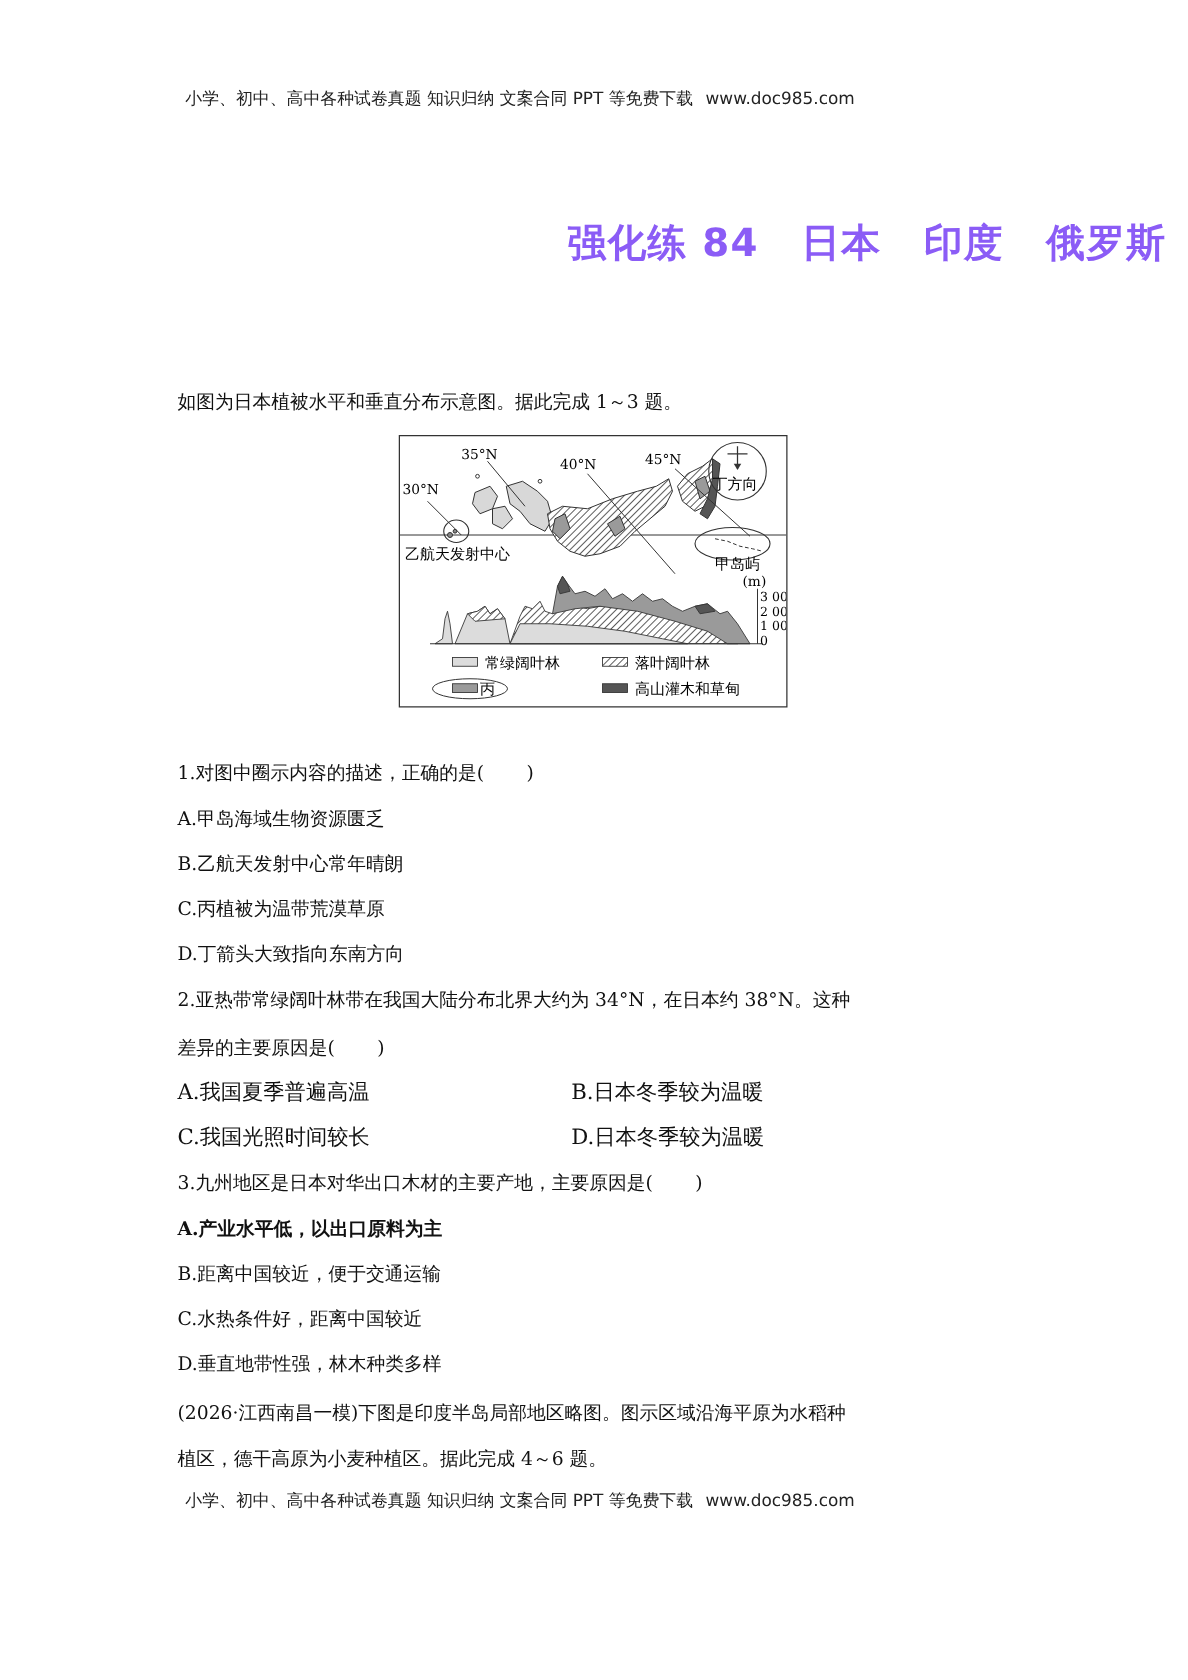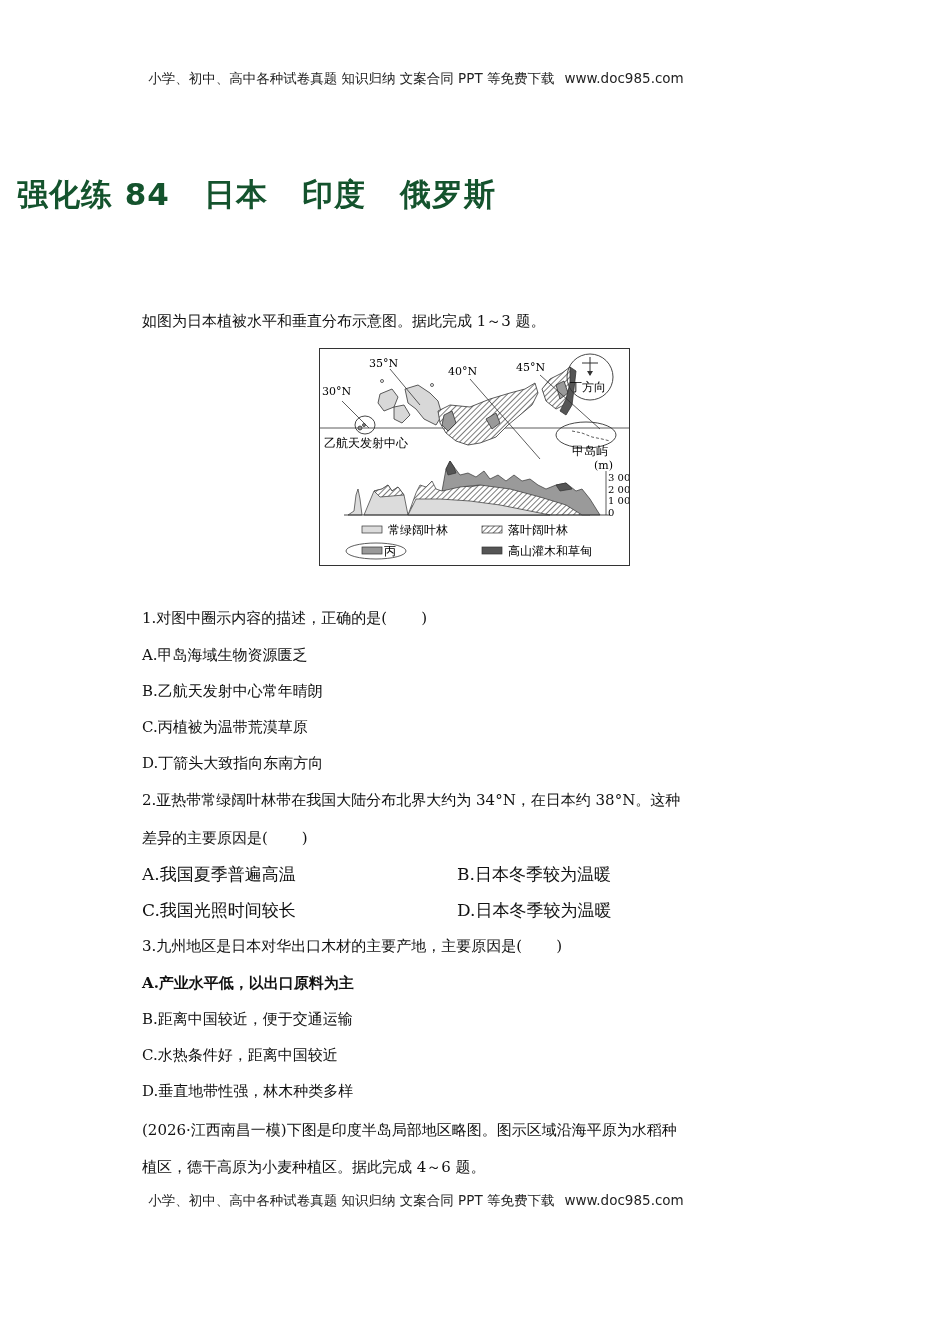--- a/index.html
+++ b/index.html
@@ -3,23 +3,23 @@
 <meta charset="utf-8">
 <style>
   html, body { margin: 0; padding: 0; background: #ffffff; }
   body { width: 950px; height: 1344px; position: relative; overflow: hidden;
          font-family: "DejaVu Serif", "Liberation Serif", serif; color: #111; }
   .header, .footer { position: absolute; left: 0; width: 832px; text-align: center;
          font-family: "DejaVu Sans", "Liberation Sans", sans-serif; font-size: 13.5px; color: #222; }
   .header { top: 70px; }
   .footer { top: 1192px; }
   .header .url, .footer .url { margin-left: 10px; }
-  .title { position: absolute; top: 174px; left: 0; width: 950px; text-align: left;
+  .title { position: absolute; top: 174px; left: 0; width: 950px; text-align: right;
            font-family: "DejaVu Sans", "Liberation Sans", sans-serif; font-weight: bold;
-           font-size: 31px; letter-spacing: 1px; color: #14532d; }
+           font-size: 31px; letter-spacing: 1px; color: #8b5cf6; }
   .title span { margin: 0 17px; }
   .title .t0 { margin-right: 17px; }
   .line { position: absolute; left: 142px; font-size: 15px; line-height: 20px; white-space: nowrap; }
   .optrow { position: absolute; left: 142px; width: 680px; font-size: 17px; line-height: 20px; }
   .optrow .right { position: absolute; left: 315px; top: 0; white-space: nowrap; }
   .figure { position: absolute; left: 319px; top: 348px; width: 311px; height: 218px;
             border: 1px solid #333; box-sizing: border-box; background: #fff; }
   .figure svg { display: block; }
   .paren-gap { display: inline-block; width: 34px; }
 </style>

